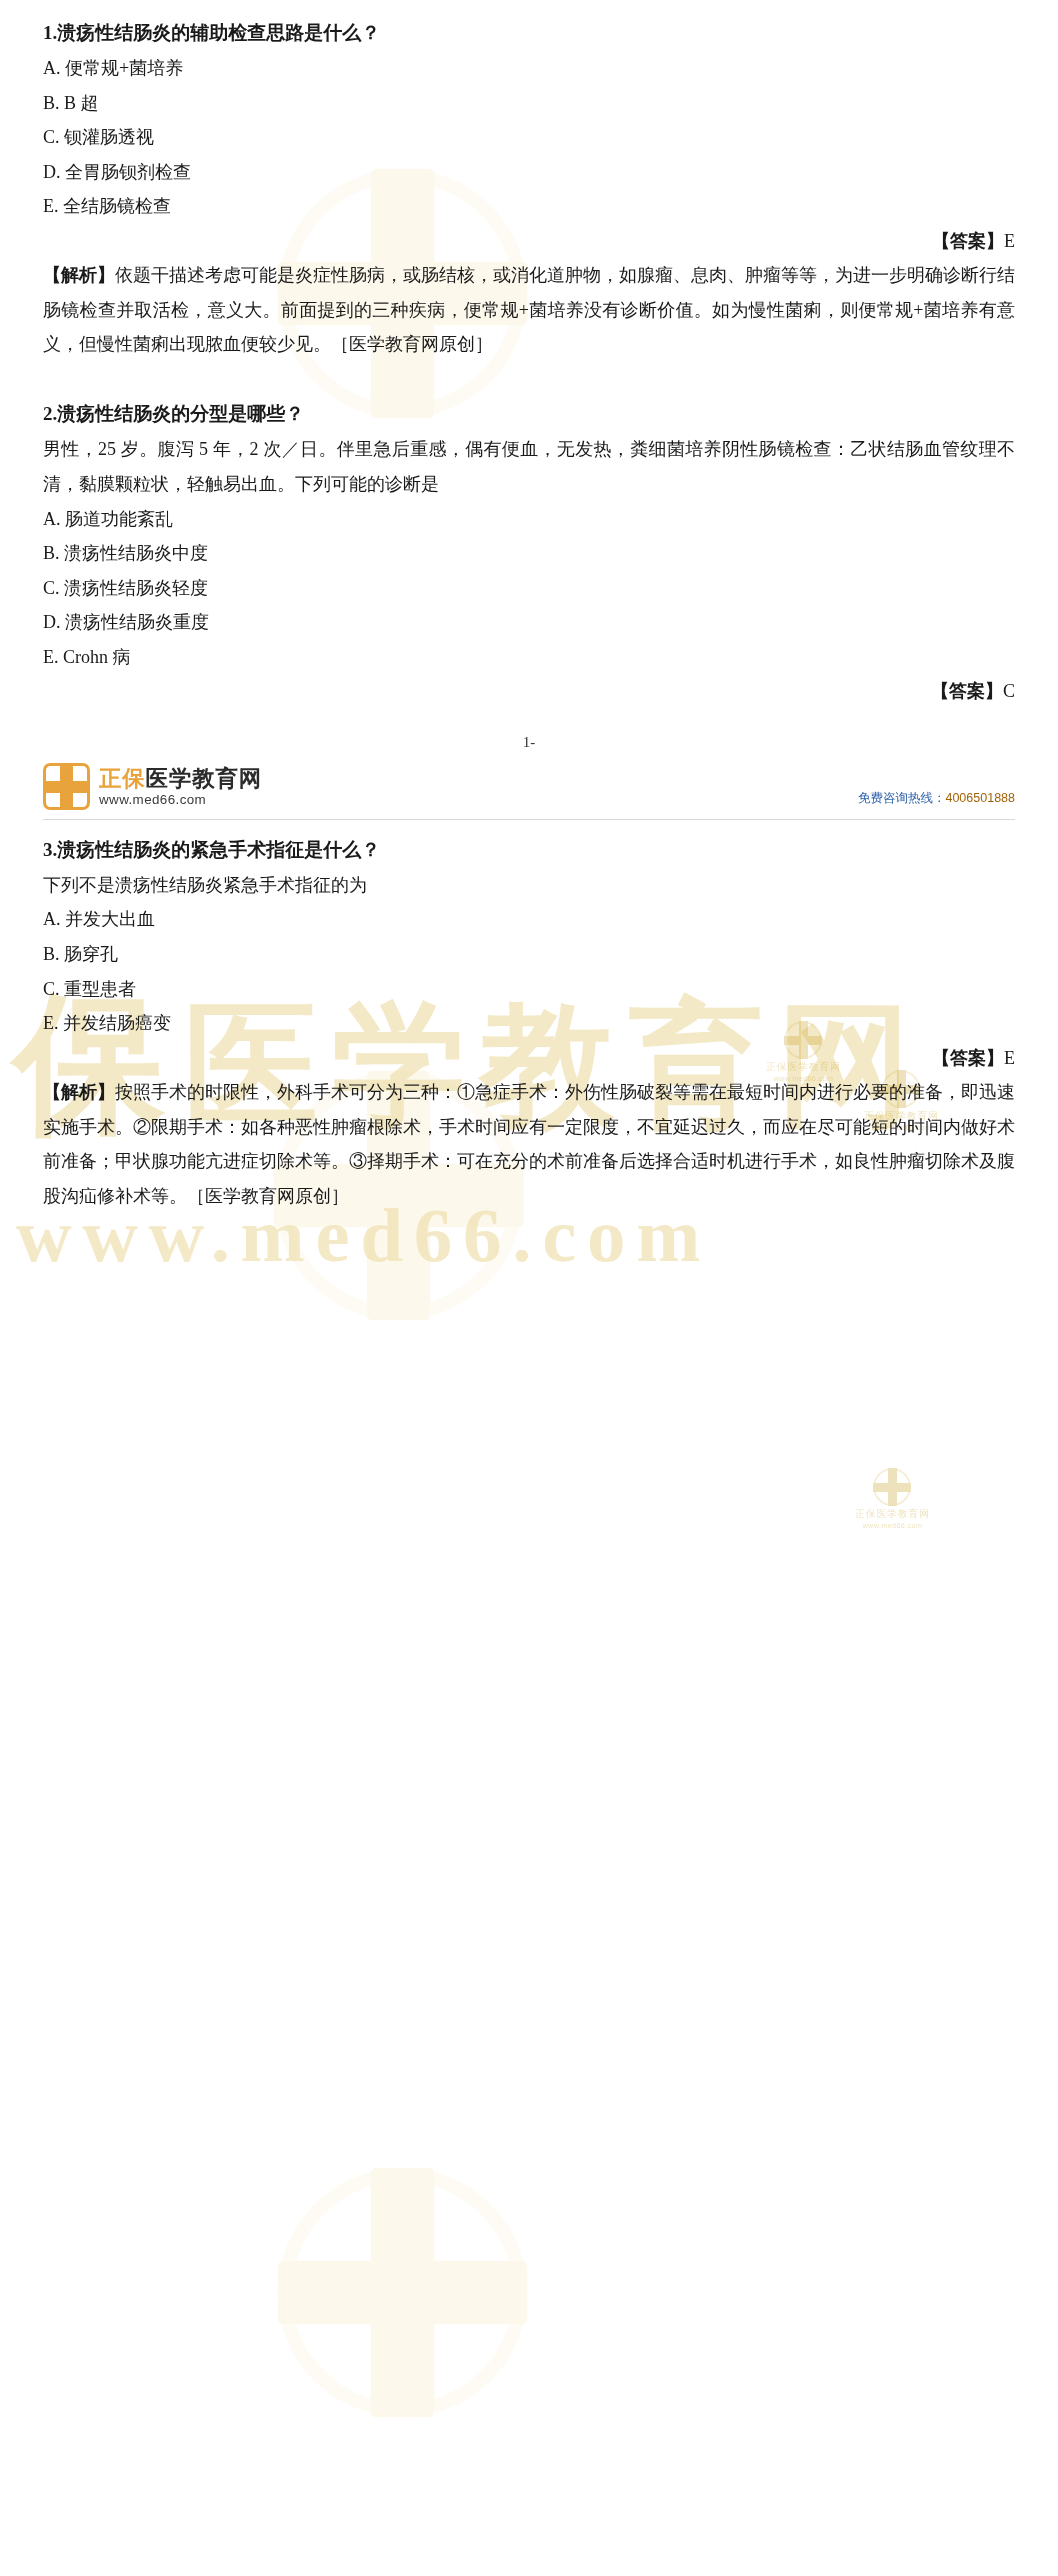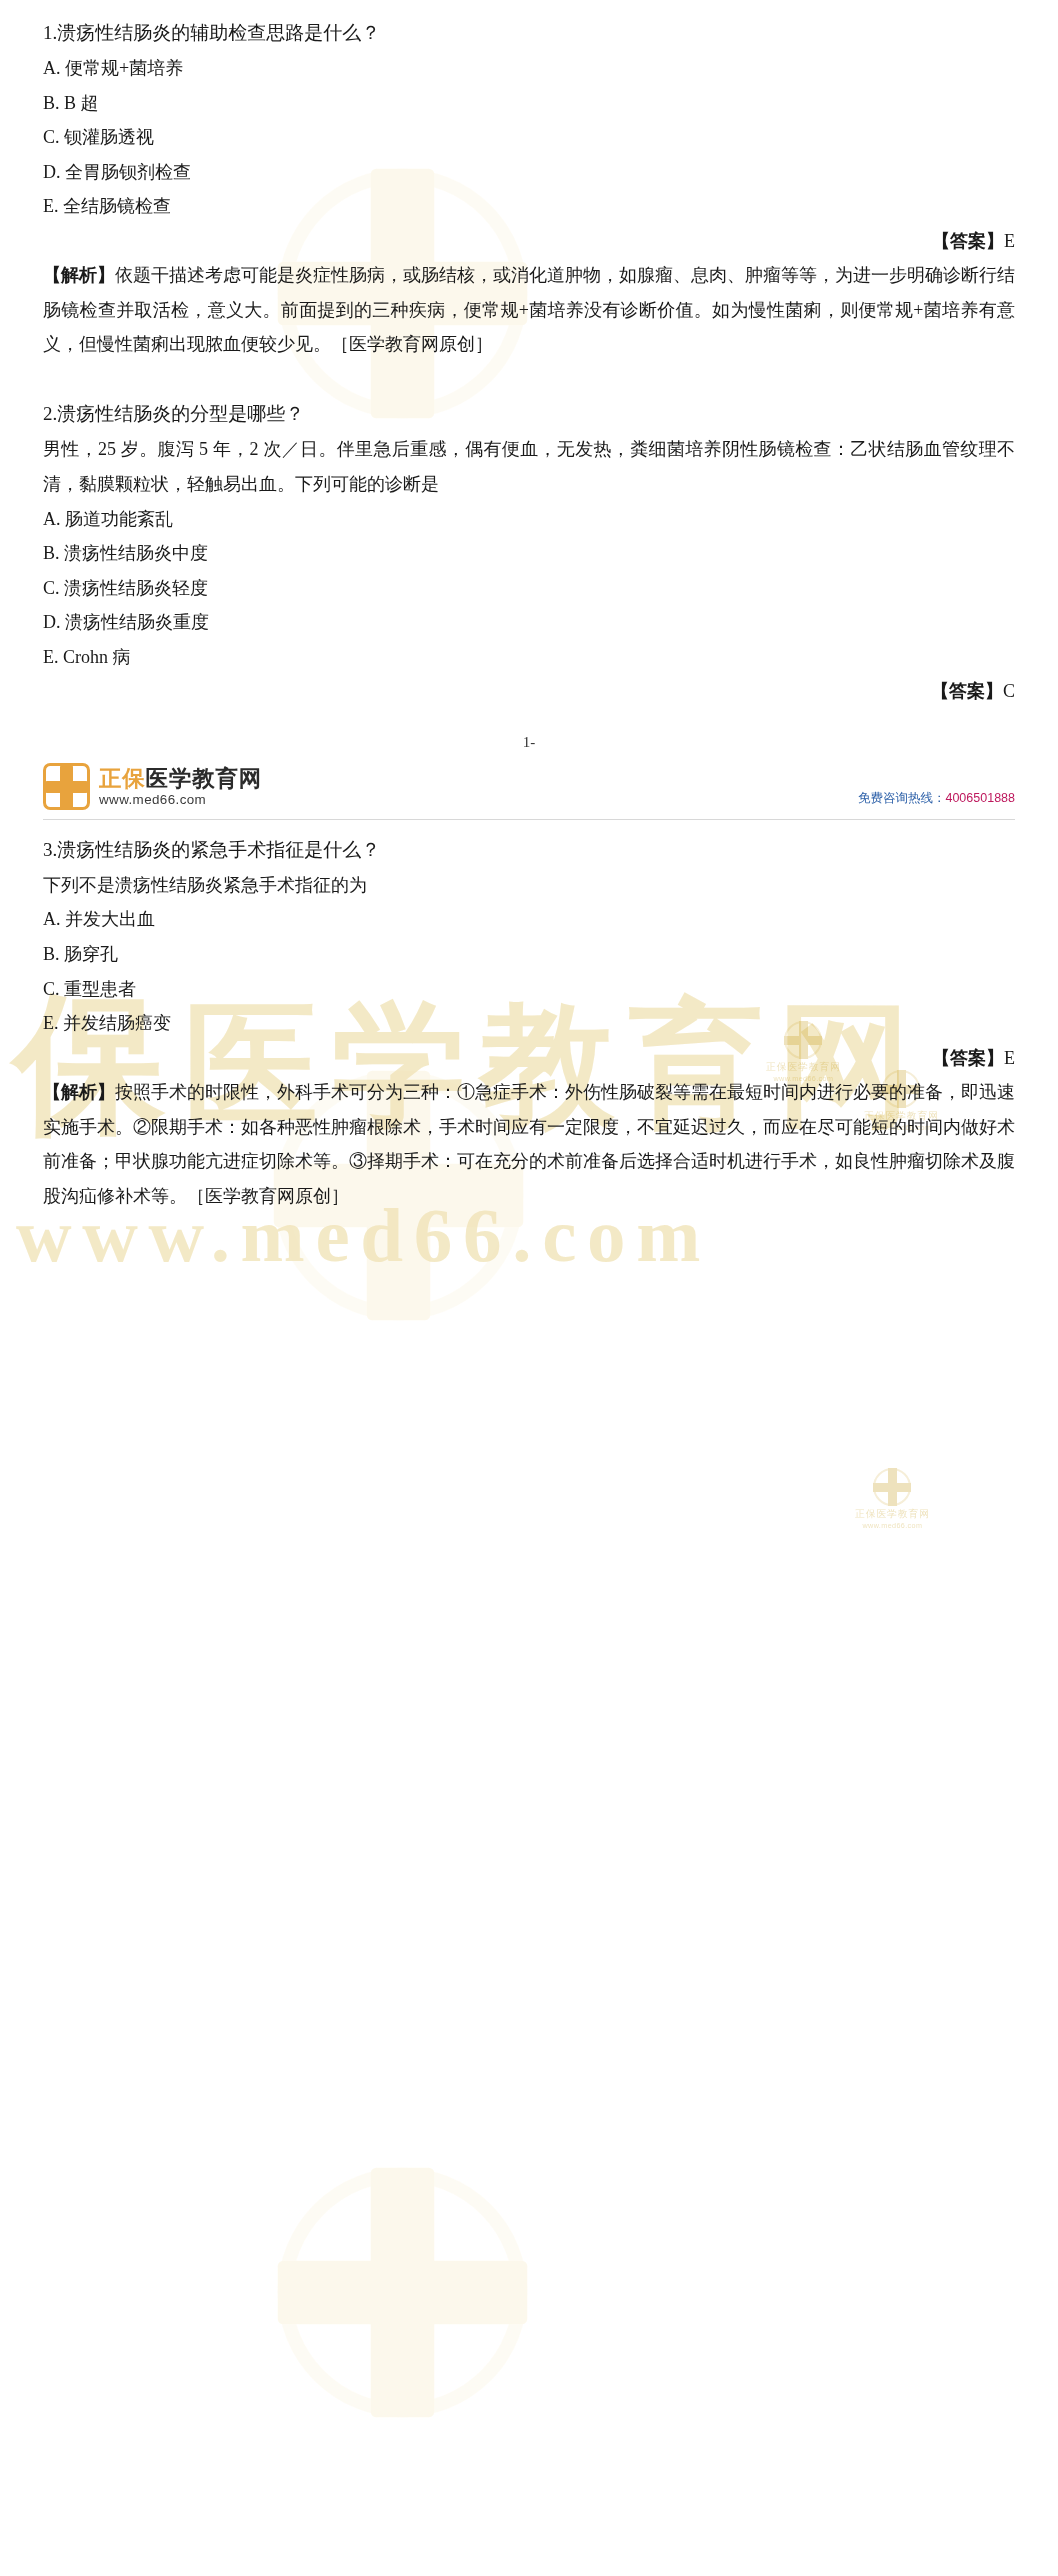--- a/index.html
+++ b/index.html
@@ -79,21 +79,21 @@
   .wm-small .wm-s-t2 { font-size: 7.2px; letter-spacing: 0.4px; }
 
   
   .page {
     position: relative;
     z-index: 2;
     padding: 16px 43px 0 43px;
   }
   .q-block { margin-bottom: 5.4px; }
   .q-title {
-    font-weight: normal;
+    font-weight: bold;
     font-size: 19px;
     line-height: 1.75;
     margin: 0 0 1.8px 0;
   }
   .q-stem {
     font-size: 18px;
     line-height: 1.92;
     margin: 0;
     text-align: justify;
   }
@@ -156,21 +156,21 @@
     color: #3a3a3a;
     font-family: "Liberation Sans", sans-serif;
     letter-spacing: 0.4px;
   }
   .brand-right {
     font-size: 12.5px;
     color: #2b5fa8;
     font-family: "Liberation Sans", sans-serif;
     padding-bottom: 3.6px;
   }
-  .brand-right .hot { color: #be185d; }
+  .brand-right .hot { color: #a16207; }
 </style>
 </head>
 <body>
 
 <div class="wm-layer">
 
   <div class="wm-cross" style="left:322px; top:213px; transform:scale(1.55);">
     <div class="ring"></div>
       <div class="v"></div>
       <div class="h"></div>

